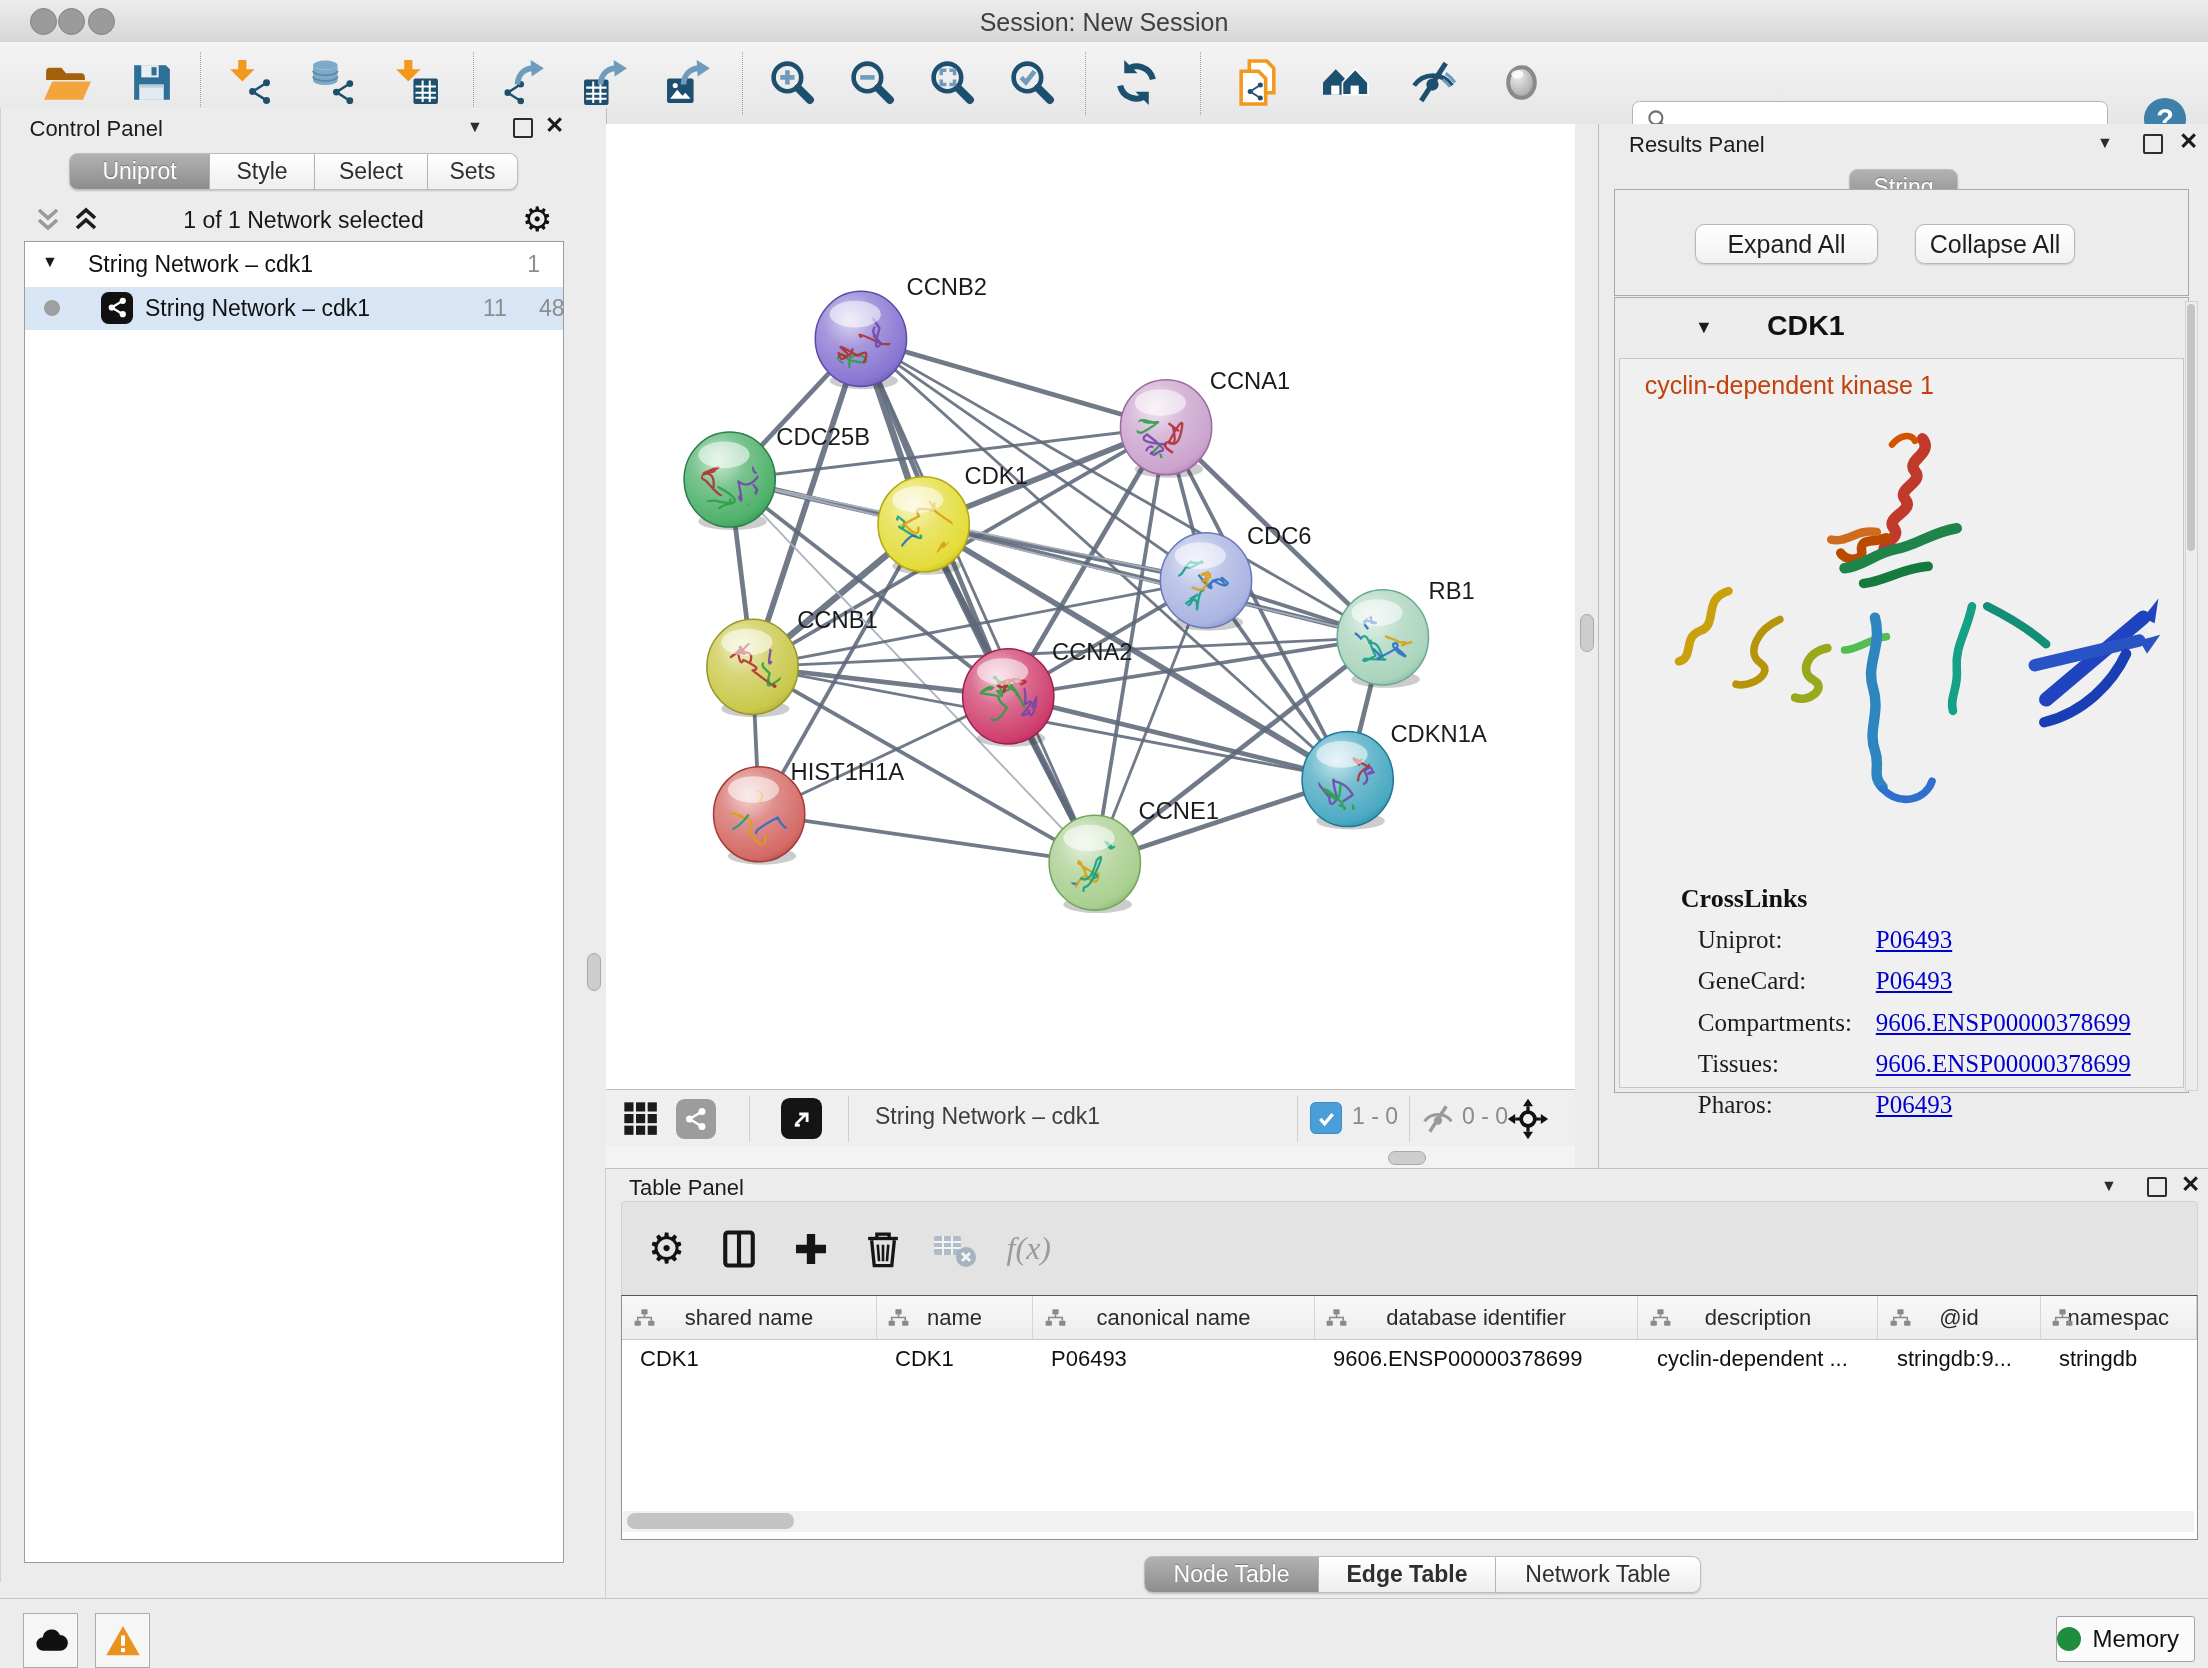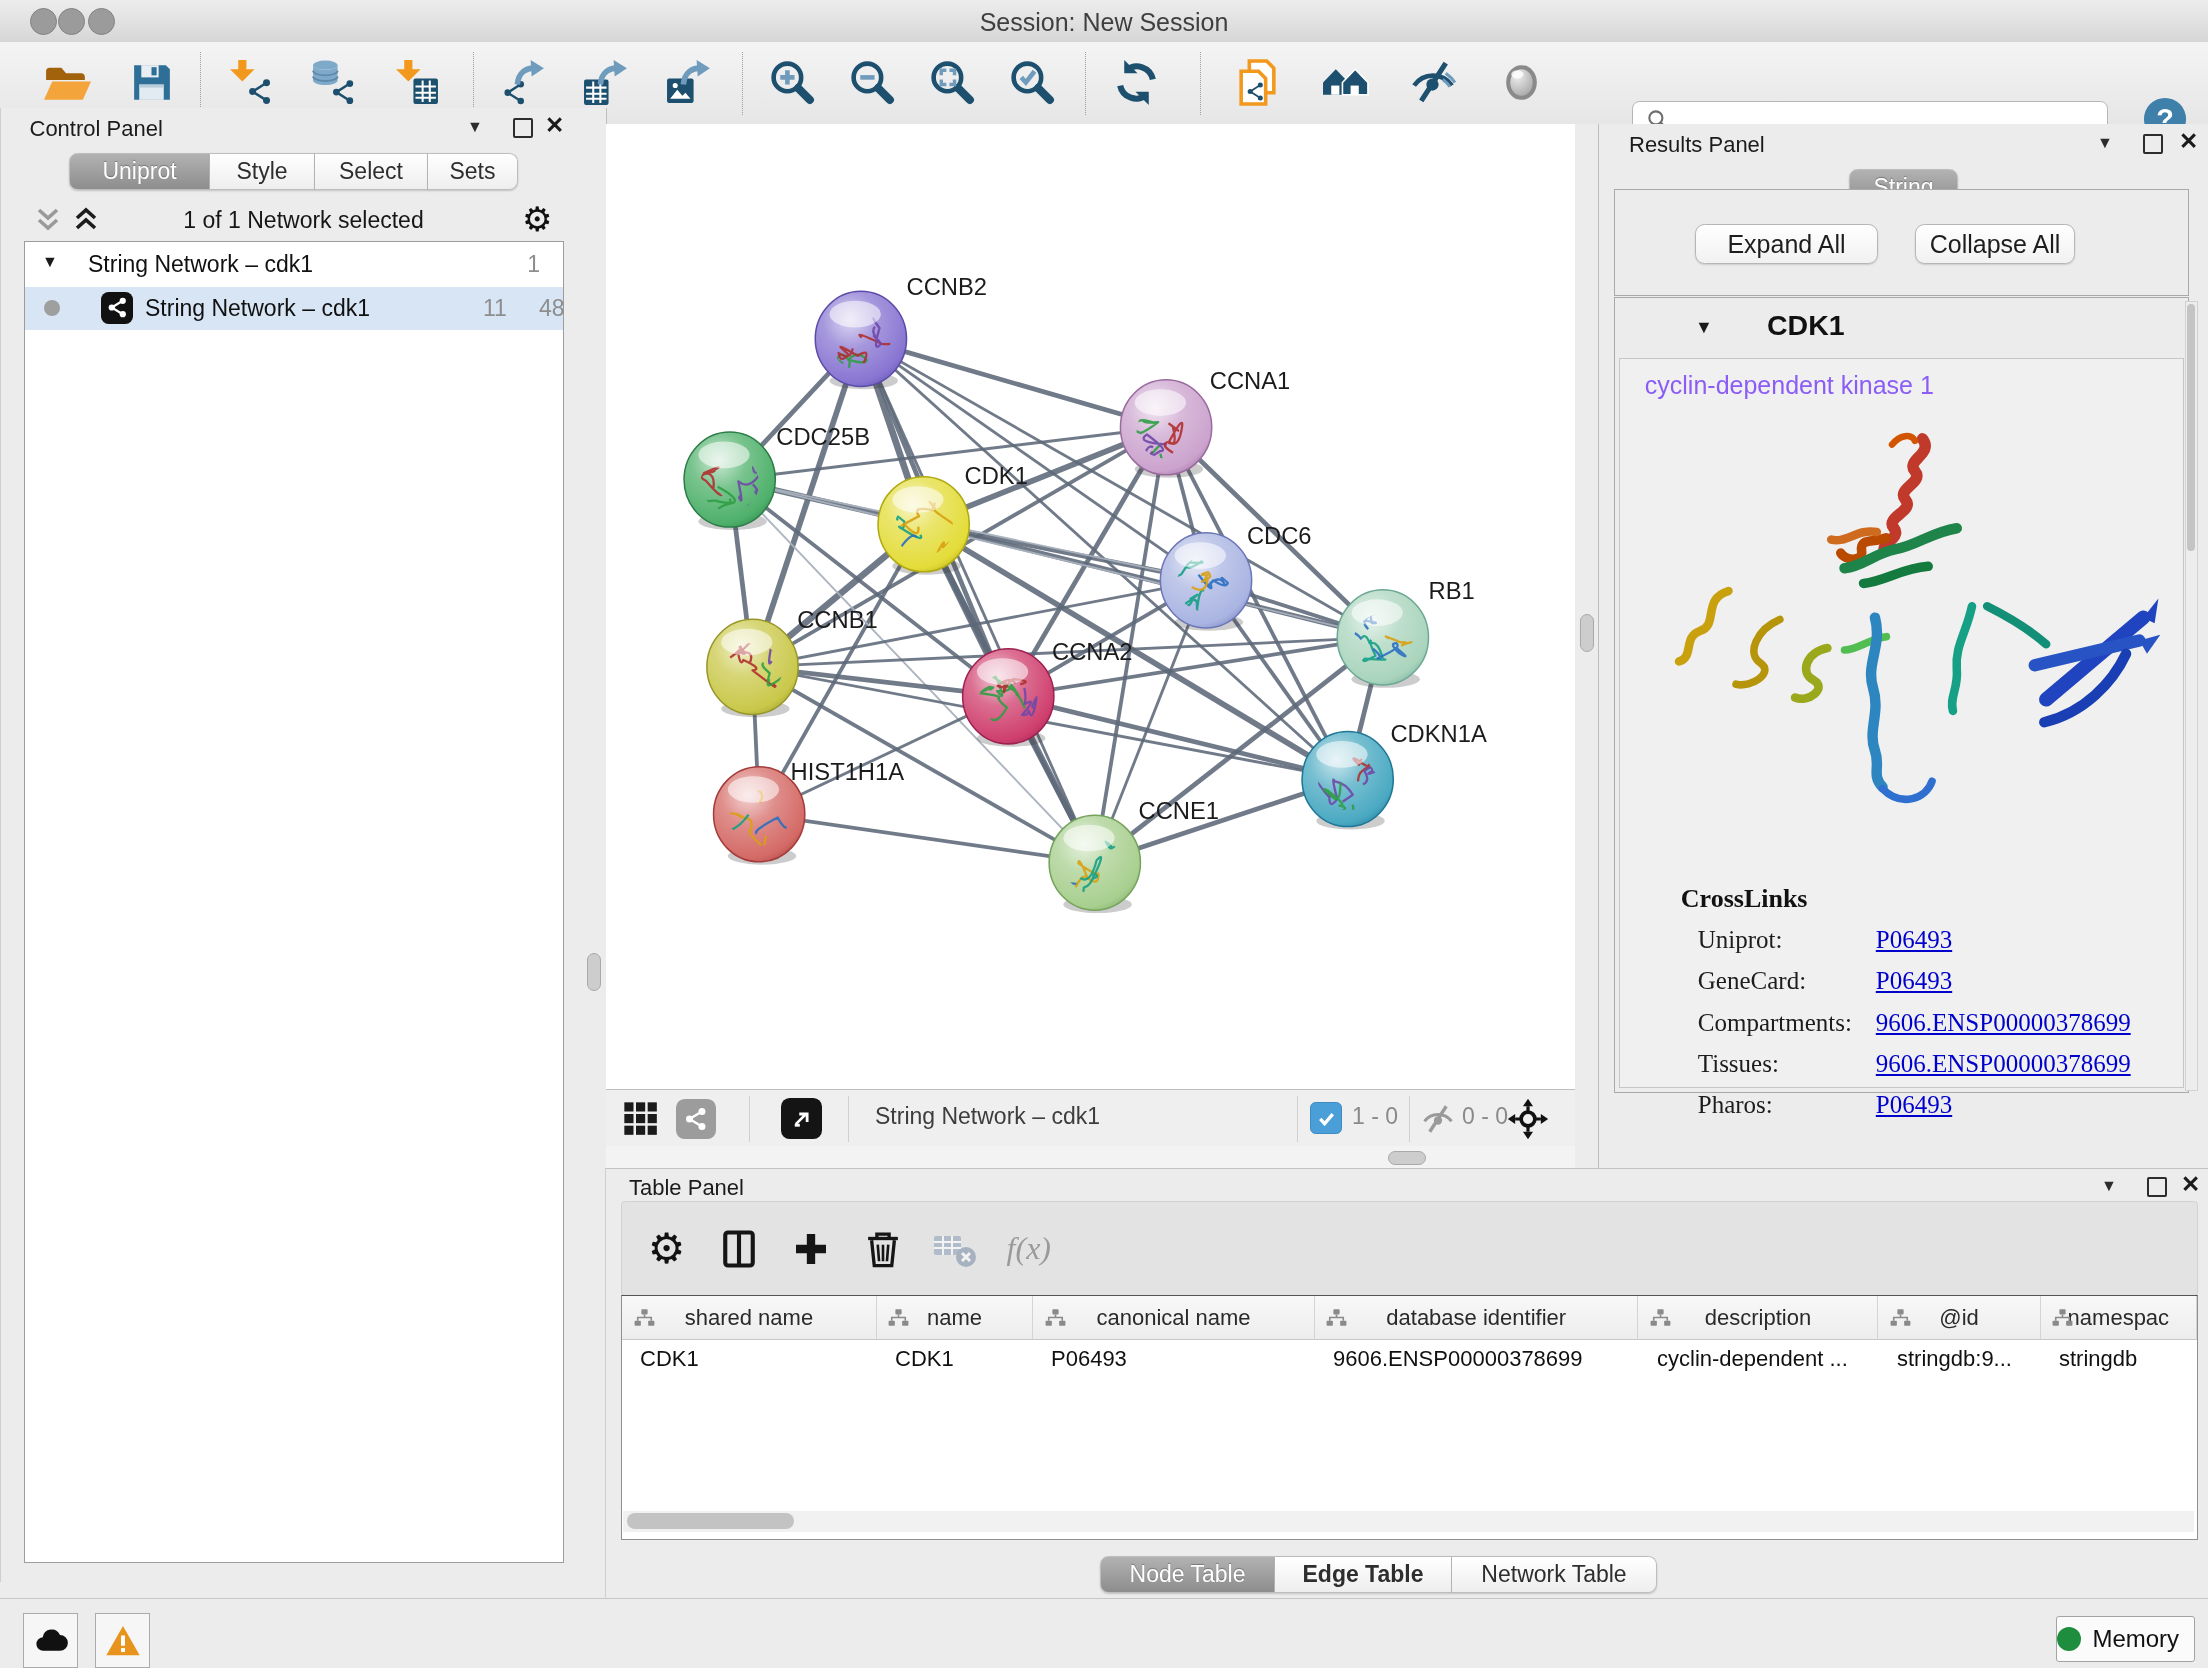--- a/index.html
+++ b/index.html
@@ -44,21 +44,21 @@
   #net-statusbar{left:0;top:965px;width:969px;height:57px;background:#efefef;border-top:1px solid #bdbdbd;border-bottom:1px solid #cfcfcf;}
   .sb-sep{position:absolute;top:5.7px;width:0;height:46px;border-left:1px solid #cfcfcf;}
   .sb-text{font-size:23px;color:#3d3d3d;}
   #net-strip{left:0;top:1022px;width:969px;height:22px;background:#f3f3f3;}
   #right-splitter{left:1575px;top:124px;width:23px;height:1044px;background:#ececec;}
   
   #results-panel{left:1598px;top:124px;width:611px;height:1044px;background:#ececec;border-left:1px solid #bdbdbd;}
   .rbox{position:absolute;border:1px solid #a9a9a9;background:#ececec;}
   #cdk1-head{font-size:28.5px;font-weight:bold;color:#111;}
   #cdk1-content{position:absolute;left:3.8px;top:60px;right:3.8px;bottom:3.8px;background:#f0f0f0;border:1px solid #c6c6c6;}
-  #protein-desc{font-size:25px;color:#8b5cf6;}
+  #protein-desc{font-size:25px;color:#c2410c;}
   #crosslinks{font-family:"Liberation Serif",serif;}
   #crosslinks .xl-title{font-size:26px;font-weight:bold;color:#111;}
   .xl-row{position:absolute;left:78px;height:32px;font-size:25px;}
   .xl-label{color:#1c1c1c;}
   .xl-link{position:absolute;left:178px;color:#0000cd;text-decoration:underline;}
   
   #table-panel{left:605px;top:1168px;width:1604px;height:430px;background:#ececec;border-left:1px solid #cfcfcf;border-top:1px solid #c2c2c2;}
   #tp-toolbar{left:15px;top:32px;width:1575px;height:93px;background:#e3e3e3;border:1px solid #d2d2d2;border-radius:3.8px;display:flex;align-items:center;}
   .tp-icon{width:55px;height:55px;display:flex;align-items:center;justify-content:center;margin-left:17px;}
   #tp-table{left:15px;top:126px;width:1575px;height:243px;background:#fff;border:1px solid #8f8f8f;border-top:1.9px solid #555;}
@@ -862,21 +862,21 @@
           <div class="td" style="width: 306px;">9606.ENSP00000378699</div>
           <div class="td" style="width: 222px;">cyclin-dependent ...</div>
           <div class="td" style="width: 144px;">stringdb:9...</div>
           <div class="td" style="width: 138px;">stringdb</div>
         </div>
     </div>
     <div id="tp-hscroll" class="abs">
         <div class="thumb"></div>
       </div>
 
-    <div id="tp-tabs" class="tabbar abs" style="left:494px;top:387px">
+    <div id="tp-tabs" class="tabbar abs" style="left:538px;top:387px">
         <div class="tab selected" style="width: 173px;">Node Table</div>
         <div class="tab" style="width: 176px; font-weight: bold;">Edge Table</div>
         <div class="tab" style="width: 204px;">Network Table</div>
       </div>
   </div>
 
   <div id="bottom-bar" class="abs">
     <span class="bb-btn abs" style="left:23px;top:14.3px">
       <svg viewBox="0 0 48 48" style="width:36px;height:36px">
           <path d="M14 37a9 9 0 0 1-1-18 12 12 0 0 1 23-3 8 8 0 0 1 0 21z" fill="#111"></path>

